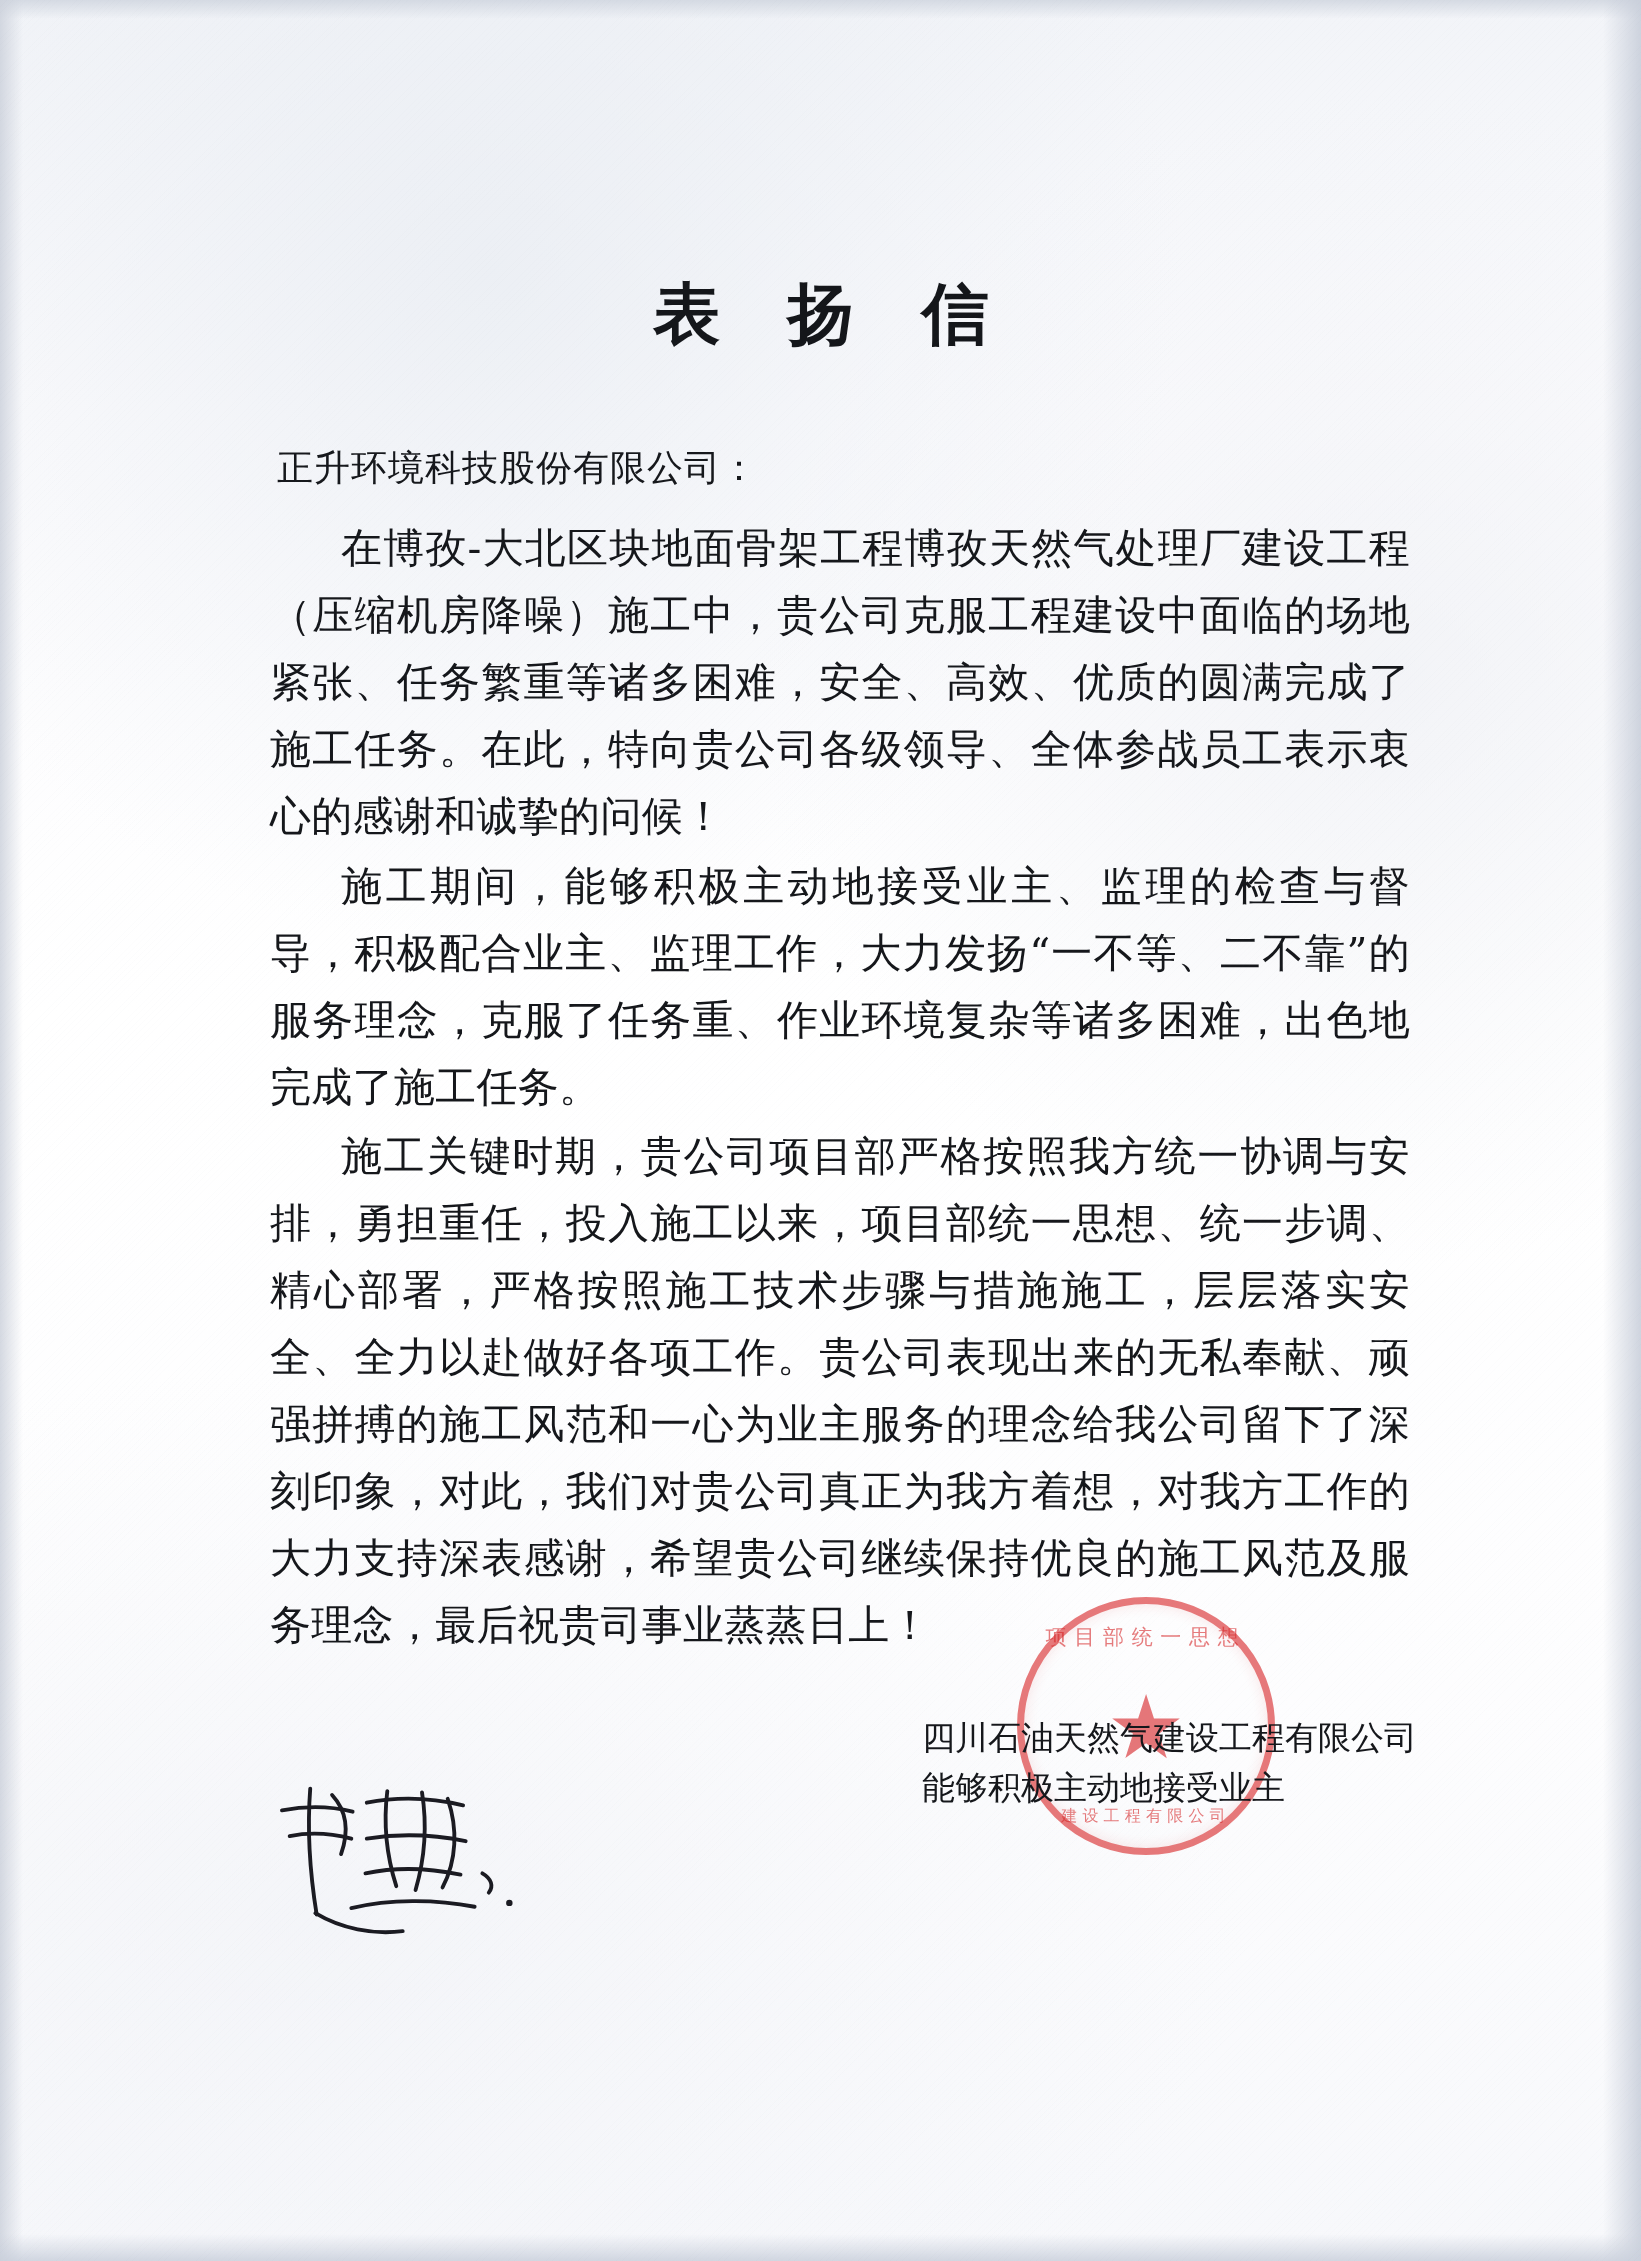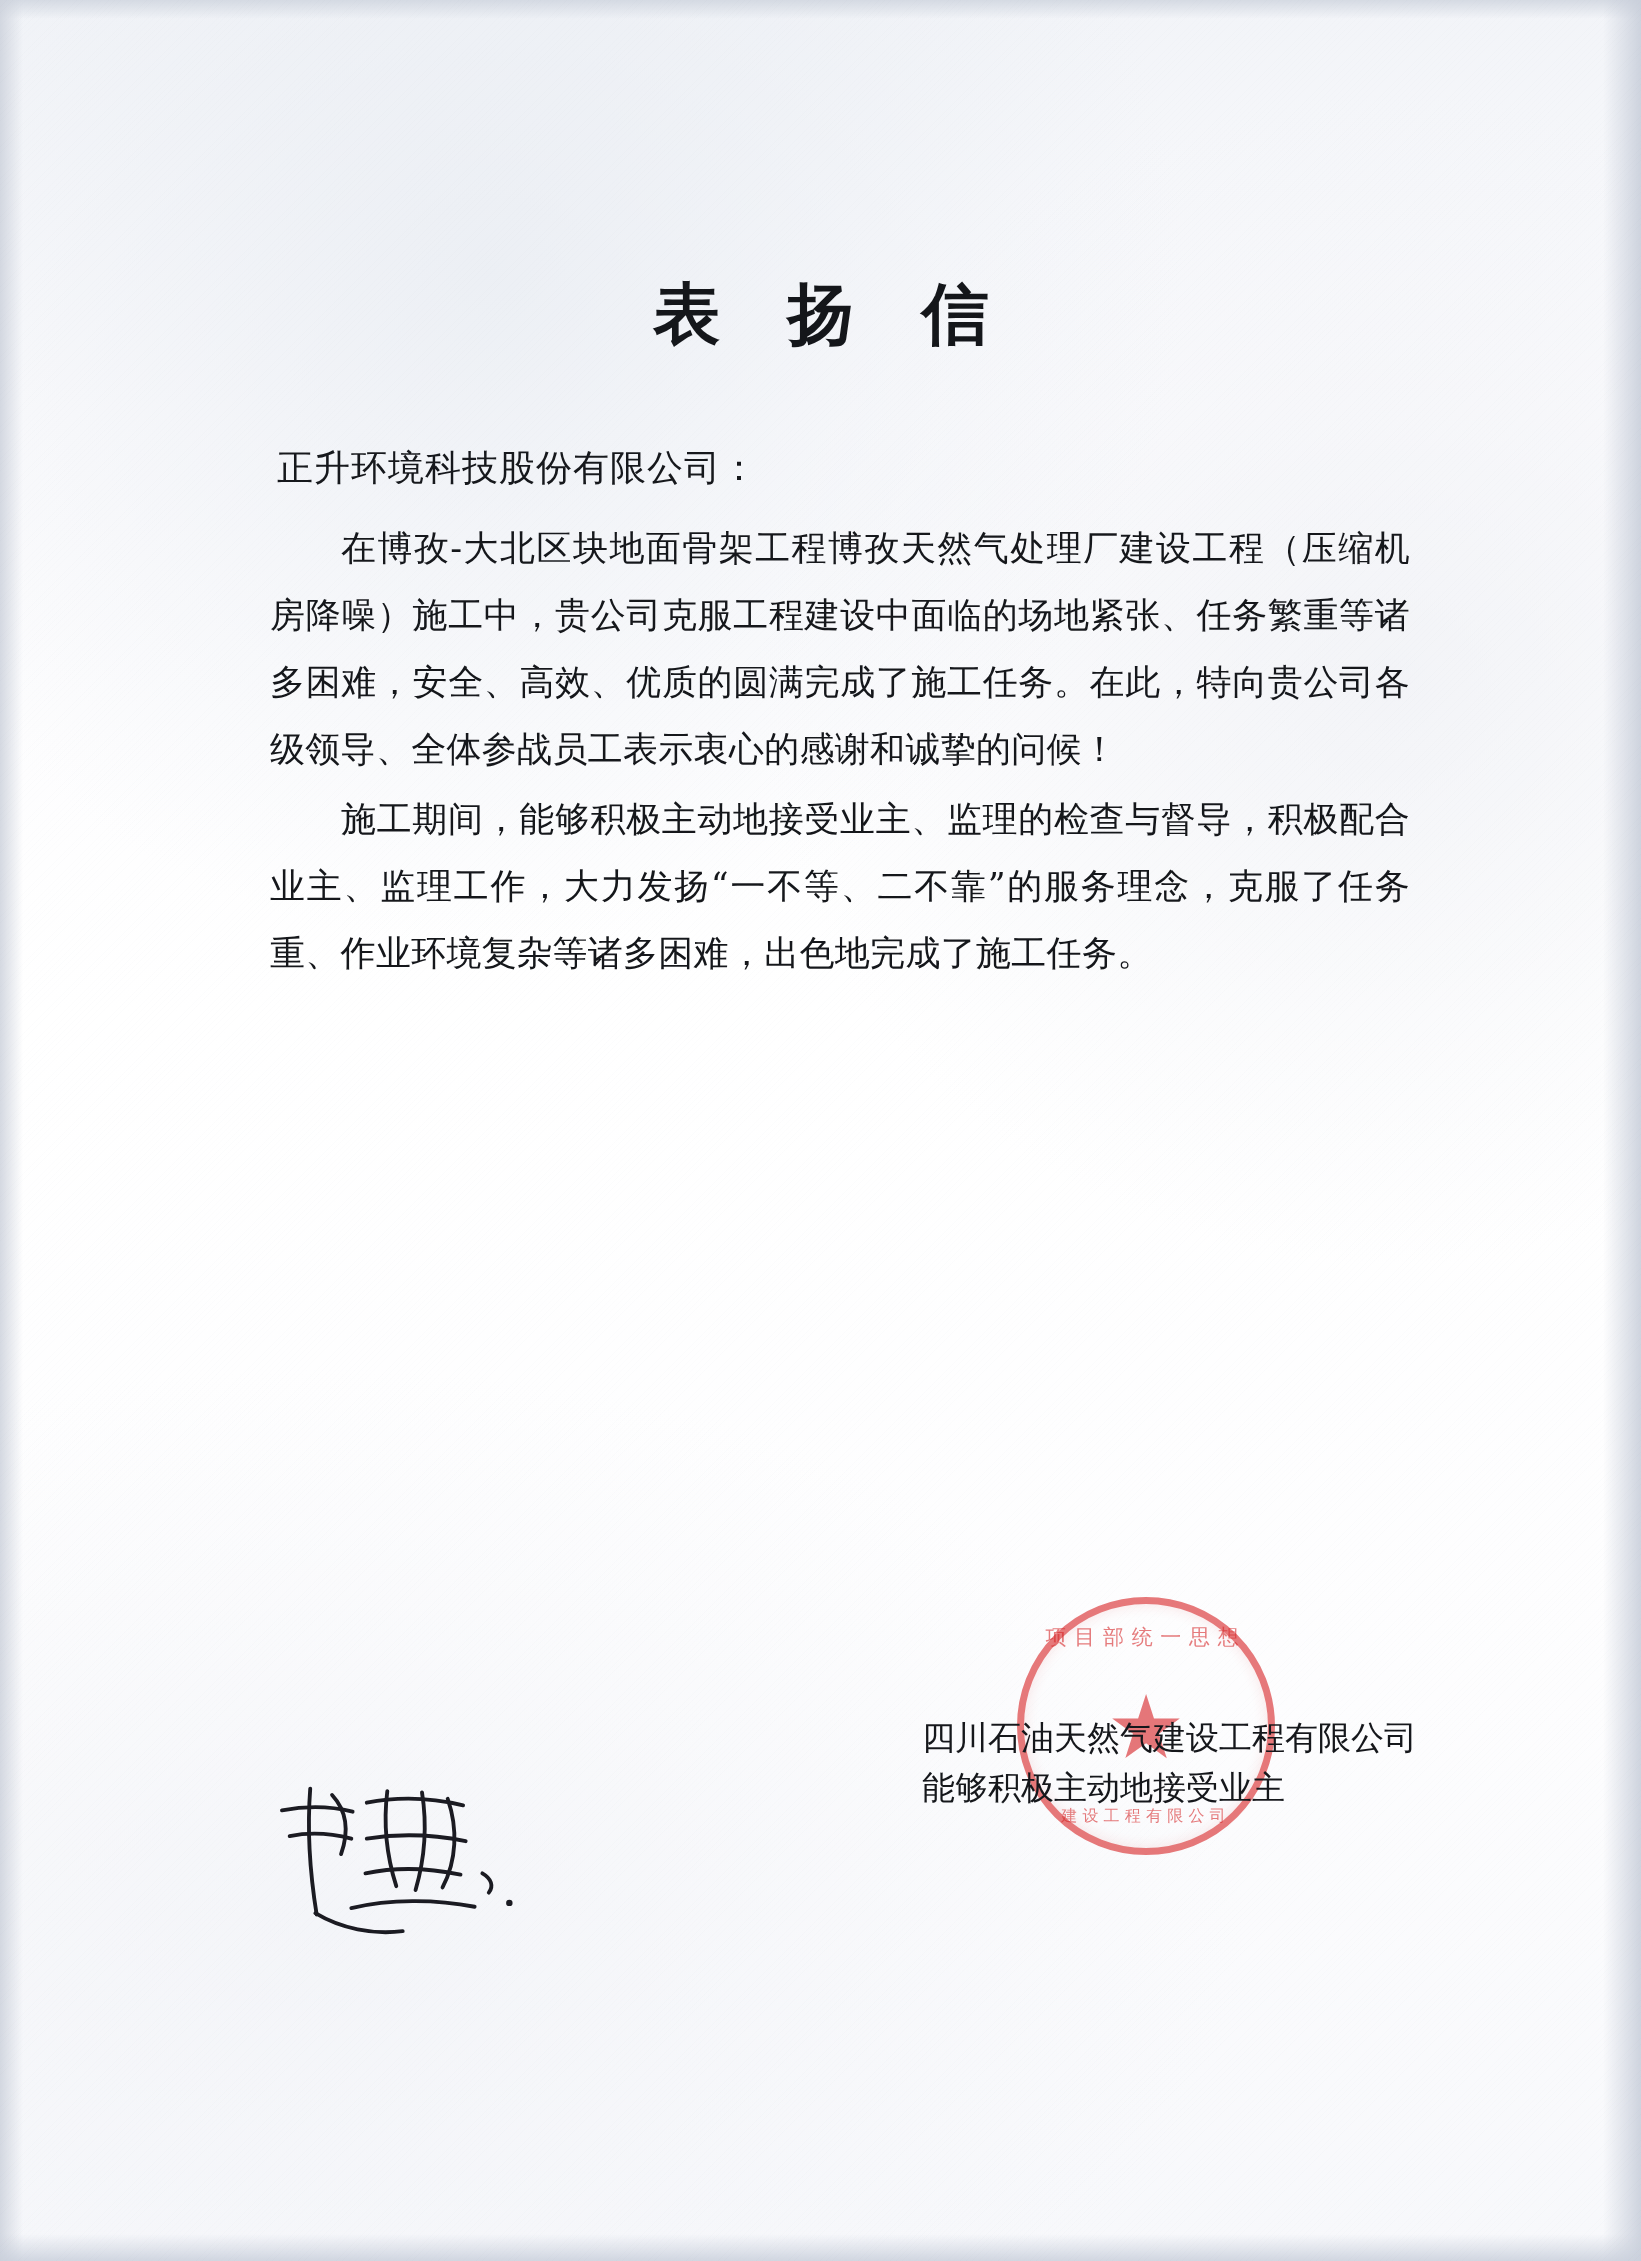--- a/index.html
+++ b/index.html
@@ -78,21 +78,21 @@
     letter-spacing: 1px;
   }
 
   .body-block {
     position: absolute;
     left: 270px;
     top: 515px;
     width: 1140px;
   }
   .para {
-    font-size: 35px;
+    font-size: 41px;
     line-height: 67px;
     color: #15171b;
     text-align: justify;
     text-justify: inter-character;
     text-indent: 71px;
     margin: 0 0 2.6px 0;
     letter-spacing: 0.3px;
   }
 
   .signature-block {
@@ -174,20 +174,21 @@
 
   <div class="content">
 
     <div class="doc-title">表 扬 信</div>
 
     <div class="salutation">正升环境科技股份有限公司：</div>
 
     <div class="body-block">
       <p class="para">在博孜-大北区块地面骨架工程博孜天然气处理厂建设工程（压缩机房降噪）施工中，贵公司克服工程建设中面临的场地紧张、任务繁重等诸多困难，安全、高效、优质的圆满完成了施工任务。在此，特向贵公司各级领导、全体参战员工表示衷心的感谢和诚挚的问候！</p>
       <p class="para">施工期间，能够积极主动地接受业主、监理的检查与督导，积极配合业主、监理工作，大力发扬“一不等、二不靠”的服务理念，克服了任务重、作业环境复杂等诸多困难，出色地完成了施工任务。</p>
+      <p class="para">施工关键时期，贵公司项目部严格按照我方统一协调与安排，勇担重任，投入施工以来，项目部统一思想、统一步调、精心部署，严格按照施工技术步骤与措施施工，层层落实安全、全力以赴做好各项工作。贵公司表现出来的无私奉献、顽强拼搏的施工风范和一心为业主服务的理念给我公司留下了深刻印象，对此，我们对贵公司真正为我方着想，对我方工作的大力支持深表感谢，希望贵公司继续保持优良的施工风范及服务理念，最后祝贵司事业蒸蒸日上！</p>
     </div>
 
     <div class="seal">
       <div class="seal-ring"></div>
       <div class="seal-text-top">项目部统一思想</div>
       <div class="seal-star">★</div>
       <div class="seal-text-bottom">建设工程有限公司</div>
     </div>
 
     <div class="signature-block">

